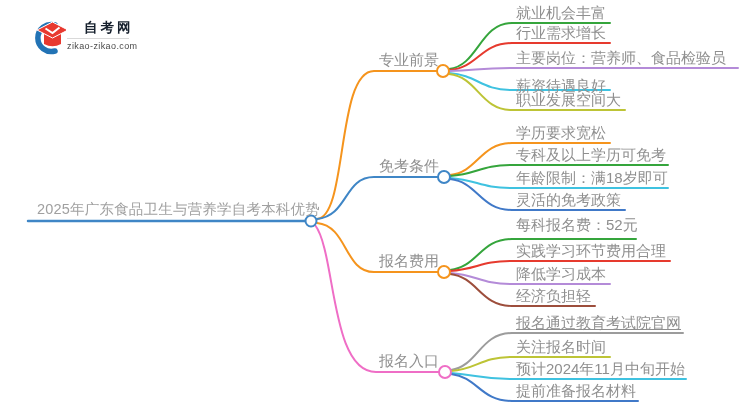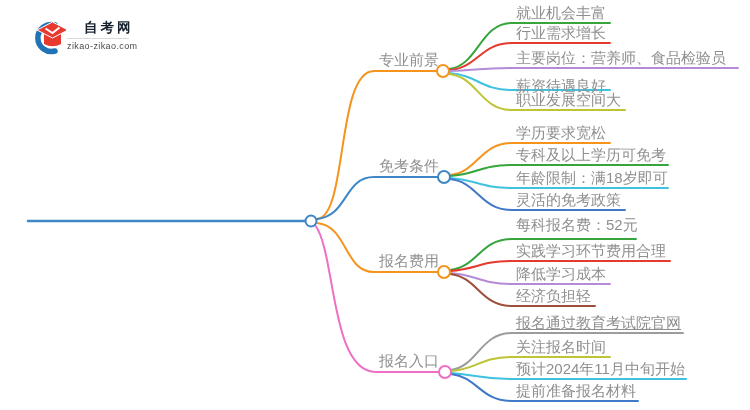--- a/index.html
+++ b/index.html
@@ -70,20 +70,21 @@
     </g>
     <g stroke-width="2" fill="#ffffff">
       <circle cx="311" cy="221" r="5.5" stroke="#3f86c6"></circle>
       <circle cx="443" cy="71" r="6" stroke="#f5941d"></circle>
       <circle cx="444" cy="177" r="6" stroke="#3f86c6"></circle>
       <circle cx="444" cy="272" r="6" stroke="#f5941d"></circle>
       <circle cx="445" cy="372" r="6" stroke="#ef6ec6"></circle>
     </g>
   </svg>
 
+  <div class="label root-label" style="left:37px;top:200px;">2025年广东食品卫生与营养学自考本科优势</div>
 
   <div class="label branch-label" style="left:379px;top:51px;">专业前景</div>
   <div class="label branch-label" style="left:379px;top:157px;">免考条件</div>
   <div class="label branch-label" style="left:379px;top:252px;">报名费用</div>
   <div class="label branch-label" style="left:379px;top:352px;">报名入口</div>
 
   <div class="label" style="left:516px;top:4px;">就业机会丰富</div>
   <div class="label" style="left:516px;top:24px;text-align:center;">行业需求增长</div>
   <div class="label" style="left:516px;top:49px;">主要岗位：营养师、食品检验员</div>
   <div class="label" style="left:516px;top:71px;margin-top:6px;">薪资待遇良好</div>

